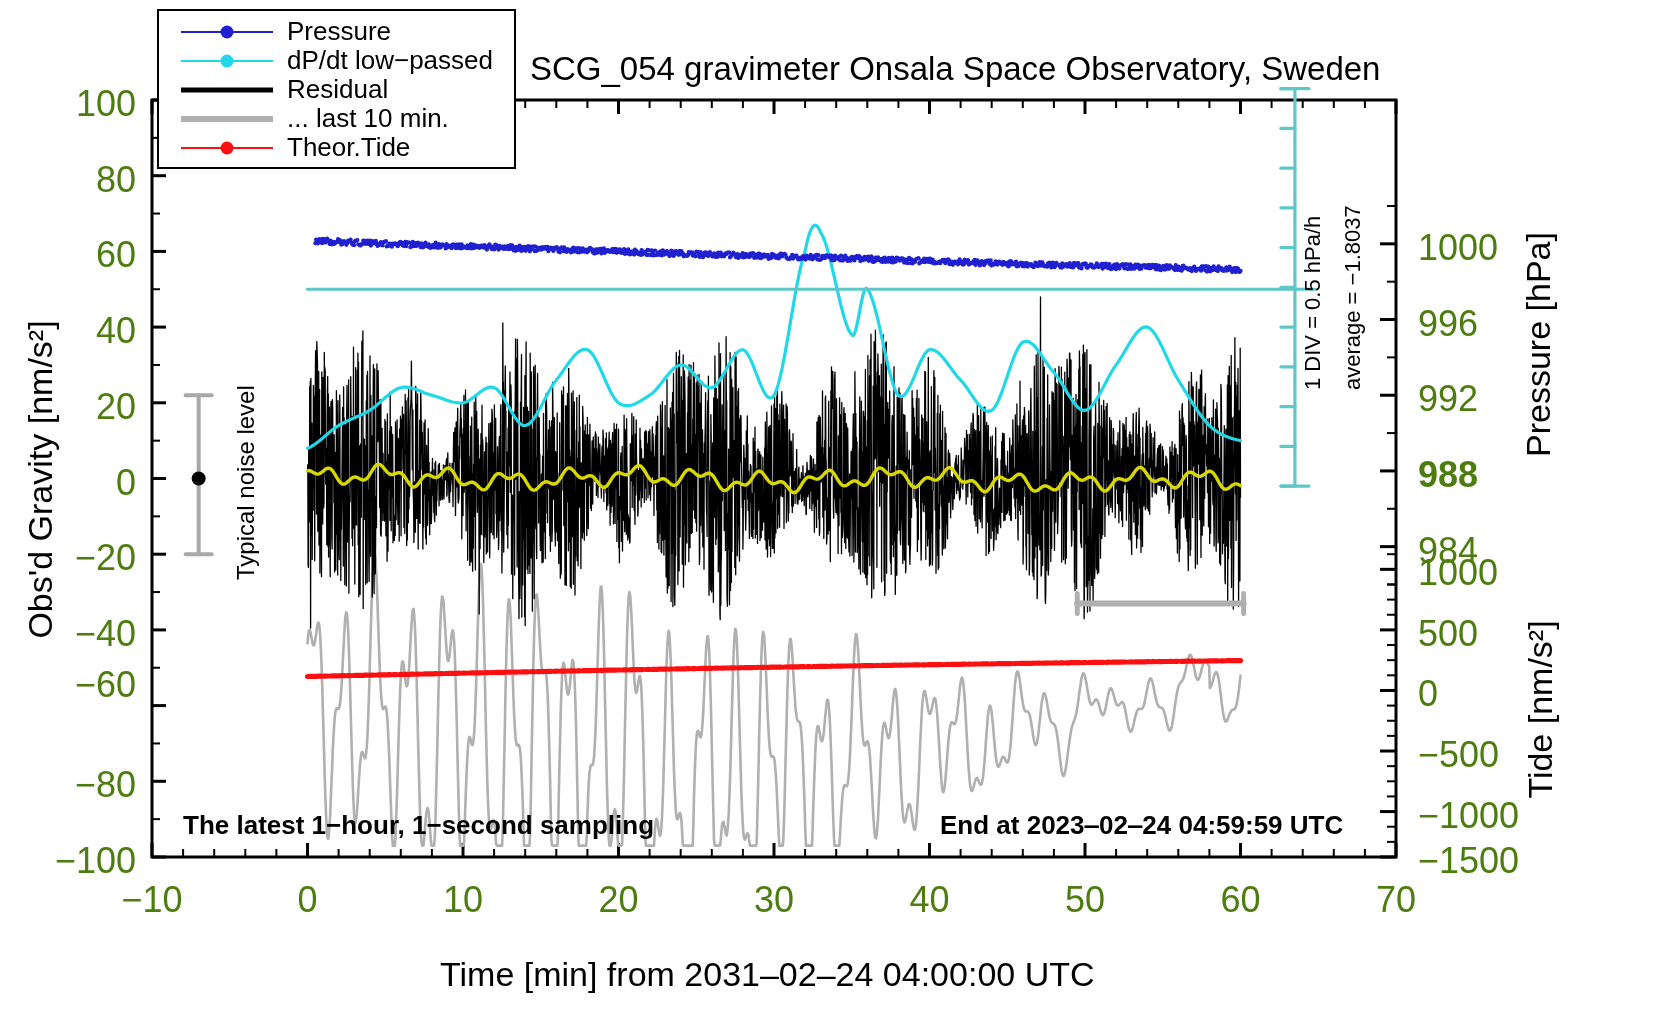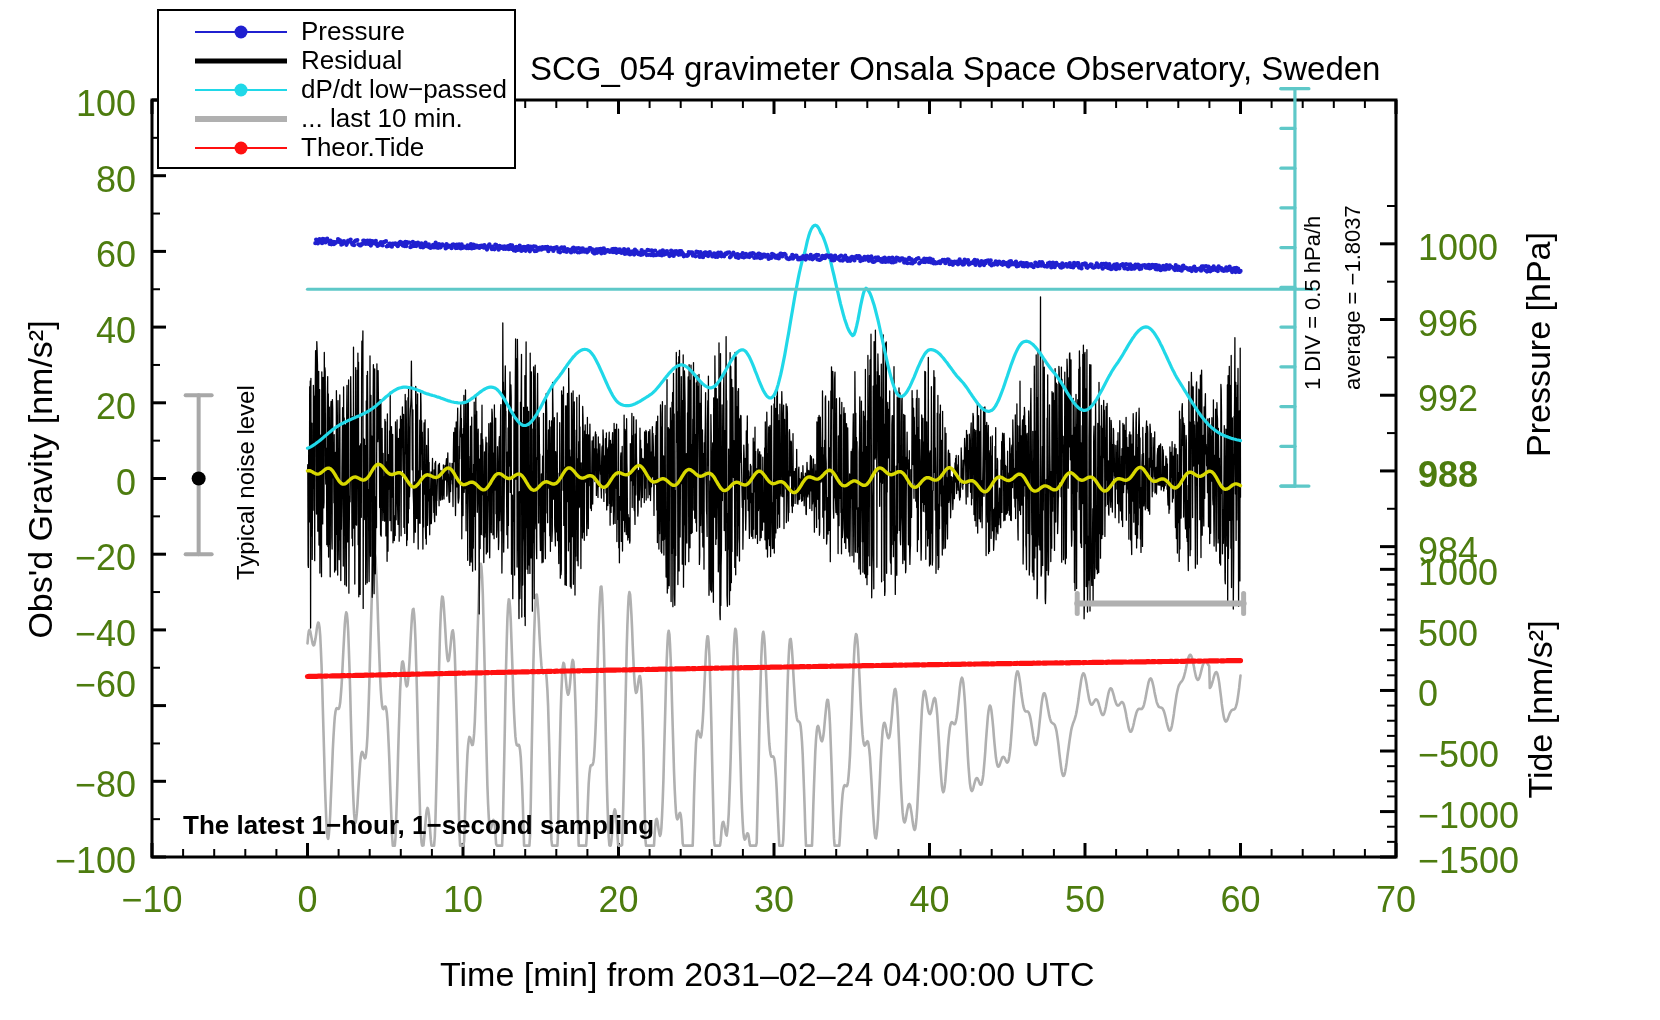--- a/index.html
+++ b/index.html
@@ -10,21 +10,21 @@
   .axis-title{position:absolute;font-size:34px;color:#000;white-space:nowrap;}
   .rot-left{transform:rotate(-90deg);transform-origin:50% 50%;}
   .rot-right{transform:rotate(-90deg);transform-origin:50% 50%;}
 
   #plotsvg{position:absolute;left:0;top:0;}
 
   
   #legend{
     position:absolute;left:157px;top:9px;width:359px;height:160px;
     background:#ffffff;border:2px solid #000;box-sizing:border-box;
-    padding:6px 0 0 14px;
+    padding:6px 0 0 0;
   }
   .leg-row{display:flex;align-items:center;height:29px;padding-left:22px;}
   .leg-sym{width:92px;height:22px;position:relative;flex:0 0 92px;}
   .leg-line{position:absolute;left:0;top:50%;width:92px;transform:translateY(-50%);}
   .leg-dot{position:absolute;left:46px;top:50%;width:13px;height:13px;border-radius:50%;
            transform:translate(-50%,-50%);}
   .leg-text{font-size:26px;color:#000;margin-left:14px;white-space:nowrap;}
 
   .anno{position:absolute;font-size:26px;font-weight:bold;white-space:nowrap;color:#000;}
   .vert-anno{position:absolute;font-size:22px;white-space:nowrap;color:#000;
@@ -209,30 +209,30 @@
   <div id="legend">
       <div class="leg-row">
         <div class="leg-sym">
           <div class="leg-line" style="border-top: 2px solid rgb(32, 32, 208);"></div>
           <div class="leg-dot" style="background: rgb(32, 32, 208);"></div>
         </div>
         <div class="leg-text">Pressure</div>
       </div>
       <div class="leg-row">
         <div class="leg-sym">
-          <div class="leg-line" style="border-top: 5px solid rgb(0, 0, 0);"></div>
-        </div>
-        <div class="leg-text">Residual</div>
-      </div>
-      <div class="leg-row">
-        <div class="leg-sym">
           <div class="leg-line" style="border-top: 2px solid rgb(32, 216, 232);"></div>
           <div class="leg-dot" style="background: rgb(32, 216, 232);"></div>
         </div>
         <div class="leg-text">dP/dt low−passed</div>
+      </div>
+      <div class="leg-row">
+        <div class="leg-sym">
+          <div class="leg-line" style="border-top: 5px solid rgb(0, 0, 0);"></div>
+        </div>
+        <div class="leg-text">Residual</div>
       </div>
       <div class="leg-row">
         <div class="leg-sym">
           <div class="leg-line" style="border-top: 6px solid rgb(176, 176, 176);"></div>
         </div>
         <div class="leg-text">... last 10 min.</div>
       </div>
       <div class="leg-row">
         <div class="leg-sym">
           <div class="leg-line" style="border-top: 2px solid rgb(255, 16, 16);"></div>
@@ -241,20 +241,21 @@
         <div class="leg-text">Theor.Tide</div>
       </div>
     </div>
 
   <div class="axis-title rot-left" id="ylab-left" style="left: -170px; top: 460px; width: 420px; text-align: center;">Obs'd Gravity [nm/s²]</div>
   <div class="axis-title rot-right" id="ylab-rt" style="left: 1358px; top: 325px; width: 360px; text-align: center;">Pressure [hPa]</div>
   <div class="axis-title rot-right" id="ylab-rb" style="left: 1400px; top: 690px; width: 280px; text-align: center;">Tide [nm/s²]</div>
   <div class="axis-title" id="xlab" style="left: 440px; top: 955px;">Time [min] from 2031‒02‒24 04:00:00 UTC</div>
 
   <div class="anno" id="foot-left" style="left: 183px; top: 810px;">The latest 1−hour, 1−second sampling</div>
+  <div class="anno" id="foot-right" style="left: 940px; top: 810px;">End at 2023‒02‒24 04:59:59 UTC</div>
 
   <div class="vert-anno" id="anno-div" style="left: 1300px; top: 390px;">1 DIV = 0.5 hPa/h</div>
   <div class="vert-anno" id="anno-avg" style="left: 1340px; top: 390px;">average = −1.8037</div>
   <div class="vert-anno" id="anno-noise" style="left: 232px; top: 580px; font-size: 24px;">Typical noise level</div>
 
 <div class="tick-label" style="left: 152px; top: 879px; transform: translateX(-50%);">−10</div>
     <div class="tick-label" style="left: 307.5px; top: 879px; transform: translateX(-50%);">0</div>
     <div class="tick-label" style="left: 463px; top: 879px; transform: translateX(-50%);">10</div>
     <div class="tick-label" style="left: 618.5px; top: 879px; transform: translateX(-50%);">20</div>
     <div class="tick-label" style="left: 774px; top: 879px; transform: translateX(-50%);">30</div>

